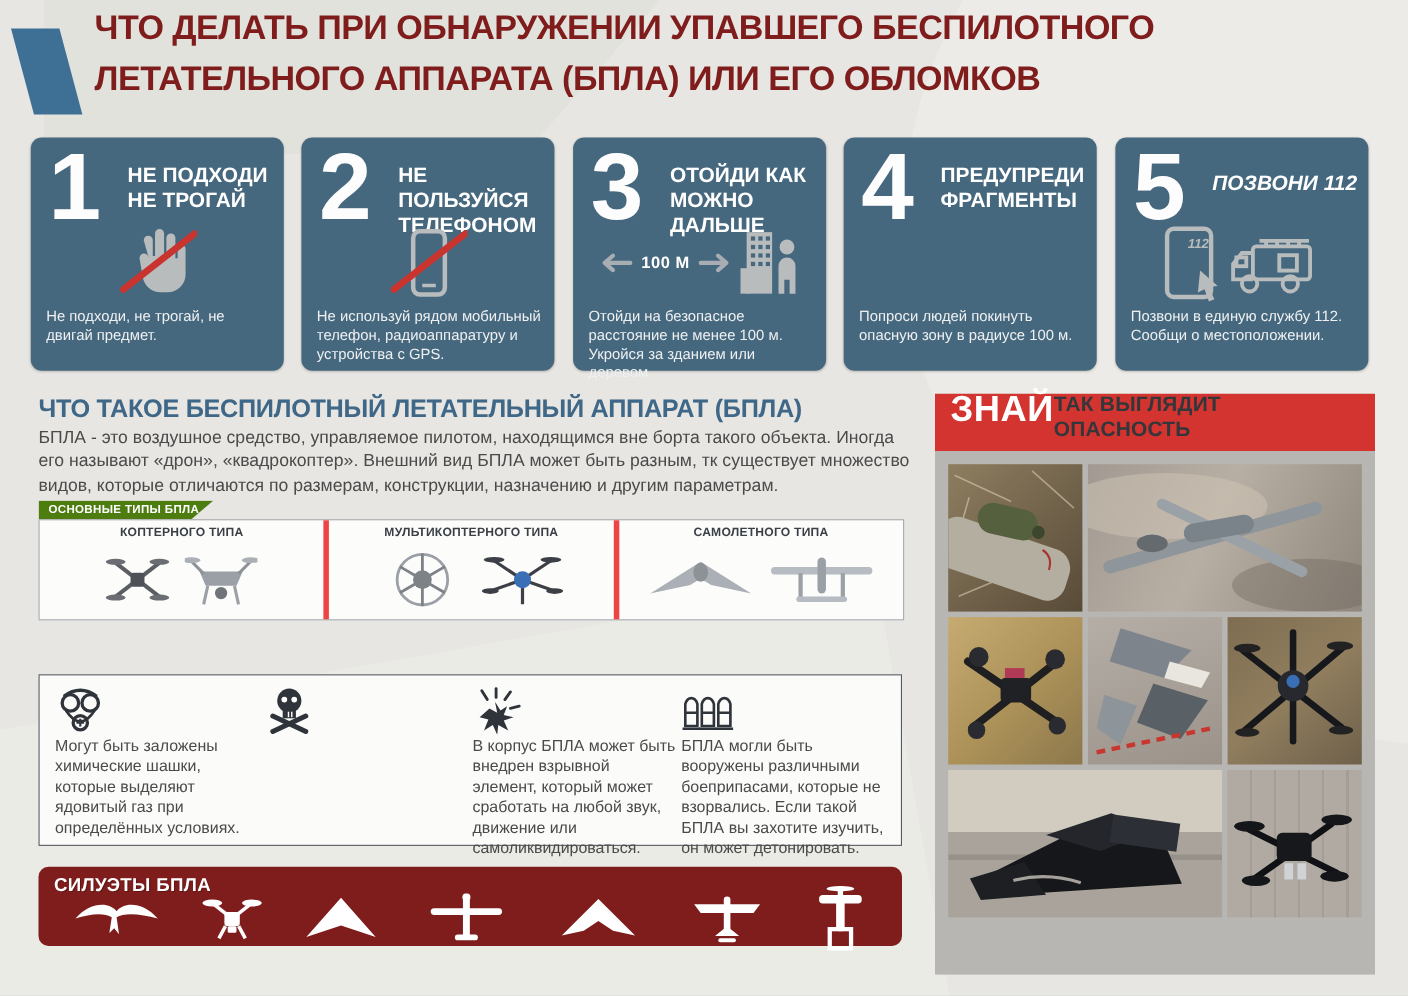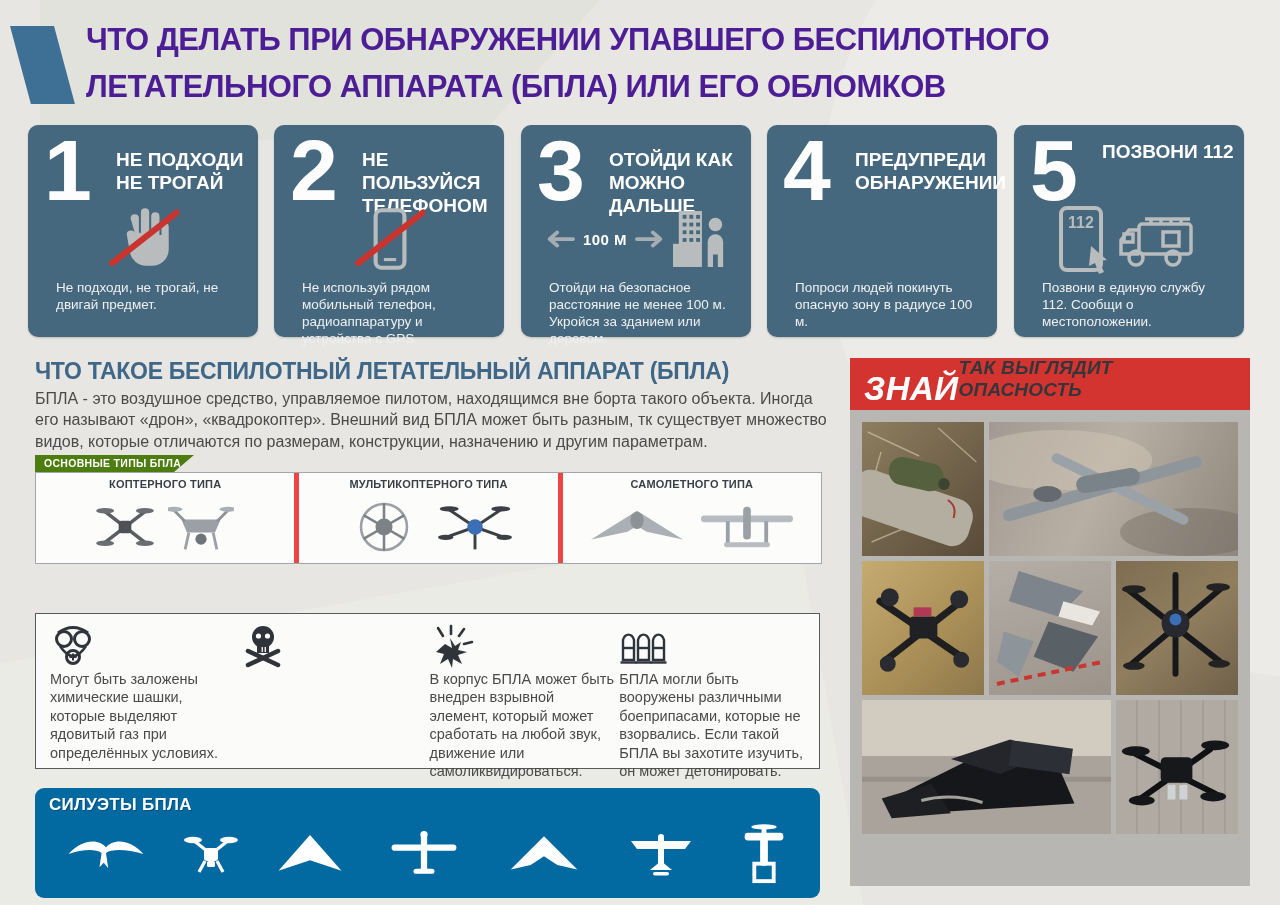--- a/index.html
+++ b/index.html
@@ -9,41 +9,41 @@
     -webkit-font-smoothing:antialiased;
   }
   
   .bg-ellipse{position:absolute;left:820px;top:-260px;width:1050px;height:940px;border-radius:50%;background:#edece8;opacity:.8;}
   .bg-band{position:absolute;left:-140px;bottom:-120px;width:980px;height:420px;background:#efeeea;transform:rotate(-10deg);opacity:.55;}
   .bg-tri{position:absolute;left:40px;top:0;width:560px;height:140px;background:#e0dfdb;clip-path:polygon(0 0,100% 0,78% 100%,0 100%);opacity:.6;}
 
   
   .title-flag{position:absolute;left:10px;top:26px;width:44px;height:78px;background:#3e6f94;transform:skewX(15deg);transform-origin:top left;}
   .poster-title{
-    position:absolute;left:86px;top:17px;width:1140px;margin:0;
-    font-size:31px;line-height:1.5;font-weight:bold;color:#4c1d95;
+    position:absolute;left:86px;top:2px;width:1140px;margin:0;
+    font-size:31px;line-height:1.5;font-weight:bold;color:#7f1d1d;
     letter-spacing:-.5px;white-space:pre-line;
   }
 
   
   .step-card{position:absolute;top:125px;width:230px;height:212px;background:#46687e;border-radius:10px;color:#fff;box-shadow:0 1px 2px rgba(0,0,0,.18);}
   .s1{left:28px}.s2{left:274px}.s3{left:521px}.s4{left:767px}.s5{left:1014px}
   .step-number{position:absolute;left:16px;top:10px;font-size:86px;line-height:.82;font-weight:bold;color:#fdfdfd;}
   .step-title{position:absolute;left:88px;top:24px;right:8px;font-size:19px;line-height:1.2;font-weight:bold;white-space:pre-line;color:#fff;}
-  .s5 .step-title{top:16px;}
+  .s5 .step-title{top:32px;font-style:italic;}
   .step-icon-wrap{position:absolute;left:0;right:0;top:76px;height:76px;display:flex;align-items:center;justify-content:center;gap:8px;}
-  .step-desc{position:absolute;left:28px;right:12px;top:154px;margin:0;font-size:13.5px;line-height:1.27;color:#eef0f1;}
+  .step-desc{position:absolute;left:14px;right:12px;top:154px;margin:0;font-size:13.5px;line-height:1.27;color:#eef0f1;}
   .dist-label{font-size:15px;font-weight:bold;color:#fff;letter-spacing:.5px;}
   .stop-bubble{
     position:absolute;right:34px;top:-4px;background:#d8d7d3;color:#3a3f45;
     font-size:9.5px;font-weight:bold;padding:2px 8px;border-radius:9px;letter-spacing:.5px;
   }
   .stop-bubble::after{content:"";position:absolute;right:4px;bottom:-5px;border:5px solid transparent;border-top-color:#d8d7d3;border-right-color:#d8d7d3;transform:rotate(-12deg);}
   .phone112{position:relative;width:36px;height:58px;border:4px solid #b9bcbd;border-radius:8px;}
-  .phone112-label{position:absolute;top:4px;left:0;right:0;text-align:center;font-size:16px;font-weight:bold;color:#b9bcbd;}
+  .phone112-label{position:absolute;top:4px;left:0;right:0;text-align:right;font-size:12px;font-weight:bold;color:#b9bcbd;font-style:italic;}
   .hand-cursor{position:absolute;right:-14px;bottom:-8px;}
 
   
   .section-heading{position:absolute;left:35px;margin:0;font-size:23px;font-weight:bold;color:#3f6787;letter-spacing:-.3px;}
   .about-heading{top:358px;}
   .about-text{position:absolute;left:35px;top:388px;width:795px;margin:0;font-size:16px;line-height:1.33;color:#4a4a4a;}
 
   
   .ribbon{
     position:absolute;left:35px;top:455px;width:150px;height:17px;background:#4d7c0f;color:#fff;
@@ -60,27 +60,27 @@
   .why-heading{top:583px;margin-top:32px;}
   .reasons-box{
     position:absolute;left:35px;top:613px;width:785px;height:156px;background:#fbfbfa;
     border:1.5px solid #565a60;box-sizing:border-box;display:flex;padding:10px 14px;gap:4px;
   }
   .reason{flex:1;display:flex;flex-direction:column;}
   .reason-icon{height:46px;display:flex;align-items:flex-start;}
   .reason-text{margin:2px 0 0 0;font-size:14.5px;line-height:1.27;color:#4a4a4a;}
 
   
-  .sil-panel{position:absolute;left:35px;top:788px;width:785px;height:110px;background:#0369a1;border-radius:9px;}
+  .sil-panel{position:absolute;left:35px;top:788px;width:785px;height:72px;background:#7f1d1d;border-radius:9px;}
   .sil-heading{position:absolute;left:14px;top:7px;font-size:17px;font-weight:bold;color:#fff;letter-spacing:.3px;text-shadow:1px 1px 0 rgba(0,0,0,.25);}
   .sil-row{position:absolute;left:12px;right:12px;top:28px;bottom:6px;display:flex;align-items:center;justify-content:space-around;}
 
   
   .danger-panel{position:absolute;left:850px;top:358px;width:400px;height:528px;background:#b8b6b3;}
-  .danger-header{position:absolute;left:0;right:0;top:0;height:52px;background:#d4342f;display:flex;align-items:flex-end;justify-content:space-between;padding:0 13px 7px 14px;box-sizing:border-box;font-style:italic;}
+  .danger-header{position:absolute;left:0;right:0;top:0;height:52px;background:#d4342f;display:flex;justify-content:space-between;padding:0 13px 7px 14px;box-sizing:border-box;}
   .danger-badge{font-size:33px;line-height:.85;font-weight:bold;color:#fff;letter-spacing:.5px;}
   .danger-heading{font-size:19px;font-weight:bold;color:#33363b;padding-bottom:2px;letter-spacing:.2px;}
   .photo-grid{position:absolute;left:12px;right:12px;top:64px;display:grid;grid-template-columns:repeat(6,1fr);grid-auto-rows:134px;gap:5px;}
   .photo{position:relative;overflow:hidden;}
   .photo svg{position:absolute;inset:0;width:100%;height:100%;}
   .span2{grid-column:span 2}.span4{grid-column:span 4}
   .p1{background:linear-gradient(135deg,#8e7e60,#70614a 55%,#584b38);}
   .p2{background:linear-gradient(115deg,#a29a92,#b8afa4 45%,#8f867c);}
   .p3{background:linear-gradient(135deg,#c5ab70,#ab9158 55%,#8d774c);}
   .p4{background:linear-gradient(160deg,#b5aea6,#9b938a);}
@@ -162,21 +162,21 @@
           <path d="M36 60 V34 a8 8 0 0 1 16 0 v26 h-5.5 v-13 h-5 v13 z"></path>
         </g>
       </svg>
     </div>
     <p class="step-desc">Отойди на безопасное расстояние не менее 100 м. Укройся за зданием или деревом.</p>
   </article>
 
   <article class="step-card s4">
     <div class="step-number">4</div>
     <div class="step-title">ПРЕДУПРЕДИ
-ОБНАРУЖЕНИИ</div>
+ФРАГМЕНТЫ</div>
     <p class="step-desc">Попроси людей покинуть опасную зону в радиусе 100 м.</p>
   </article>
 
   <article class="step-card s5">
     <div class="step-number">5</div>
     <div class="step-title">ПОЗВОНИ 112</div>
     <div class="step-icon-wrap">
       <div class="phone112">
         <span class="phone112-label">112</span>
         <svg class="hand-cursor" width="26" height="30" viewBox="0 0 26 30">

